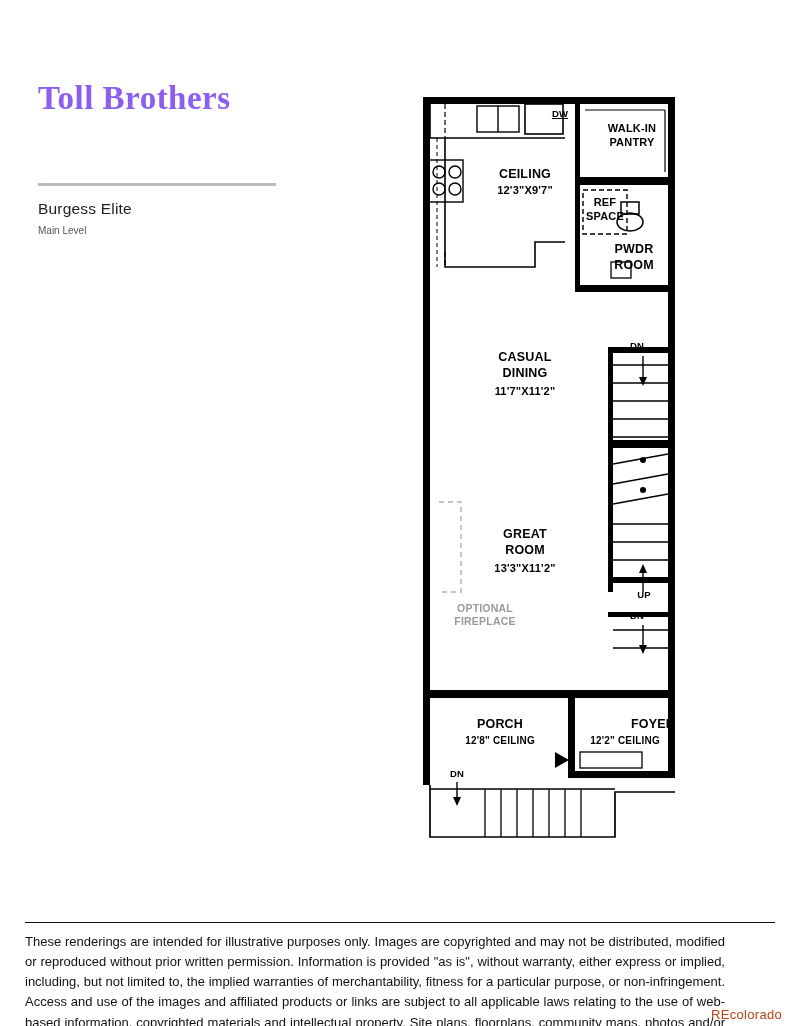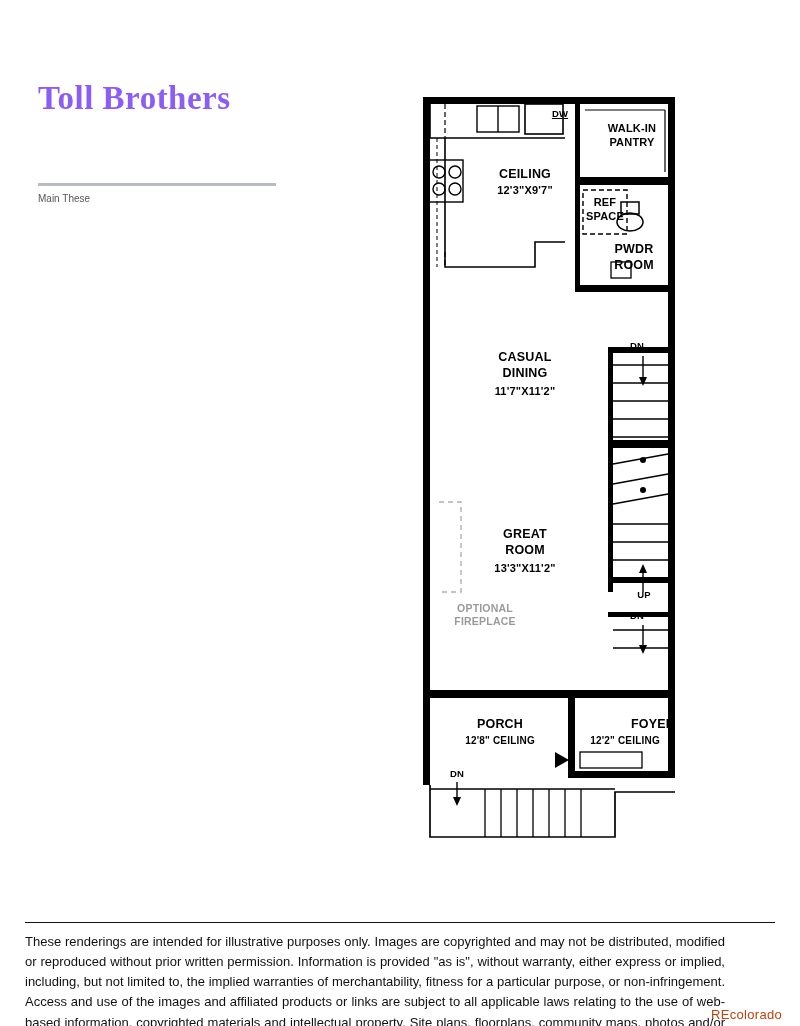--- a/index.html
+++ b/index.html
@@ -106,21 +106,22 @@
     color: #c2410c;
     letter-spacing: .3px;
   }
 </style>
 </head>
 <body>
 
 <div class="brand-wrap">
   <div class="brand-title">Toll Brothers</div>
   <div class="brand-rule"></div>
-  <div class="plan-level">Main These</div>
+  <div class="plan-name">Burgess Elite</div>
+  <div class="plan-level">Main Level</div>
 </div>
 
 <div class="plan">
   <svg width="270" height="760" viewBox="0 0 270 760" xmlns="http://www.w3.org/2000/svg">
     <g fill="none" stroke="#000">
 
       <rect x="8" y="5" width="252" height="7" fill="#000" stroke="none"></rect>
 
       <rect x="8" y="5" width="7" height="600" fill="#000" stroke="none"></rect>
 

